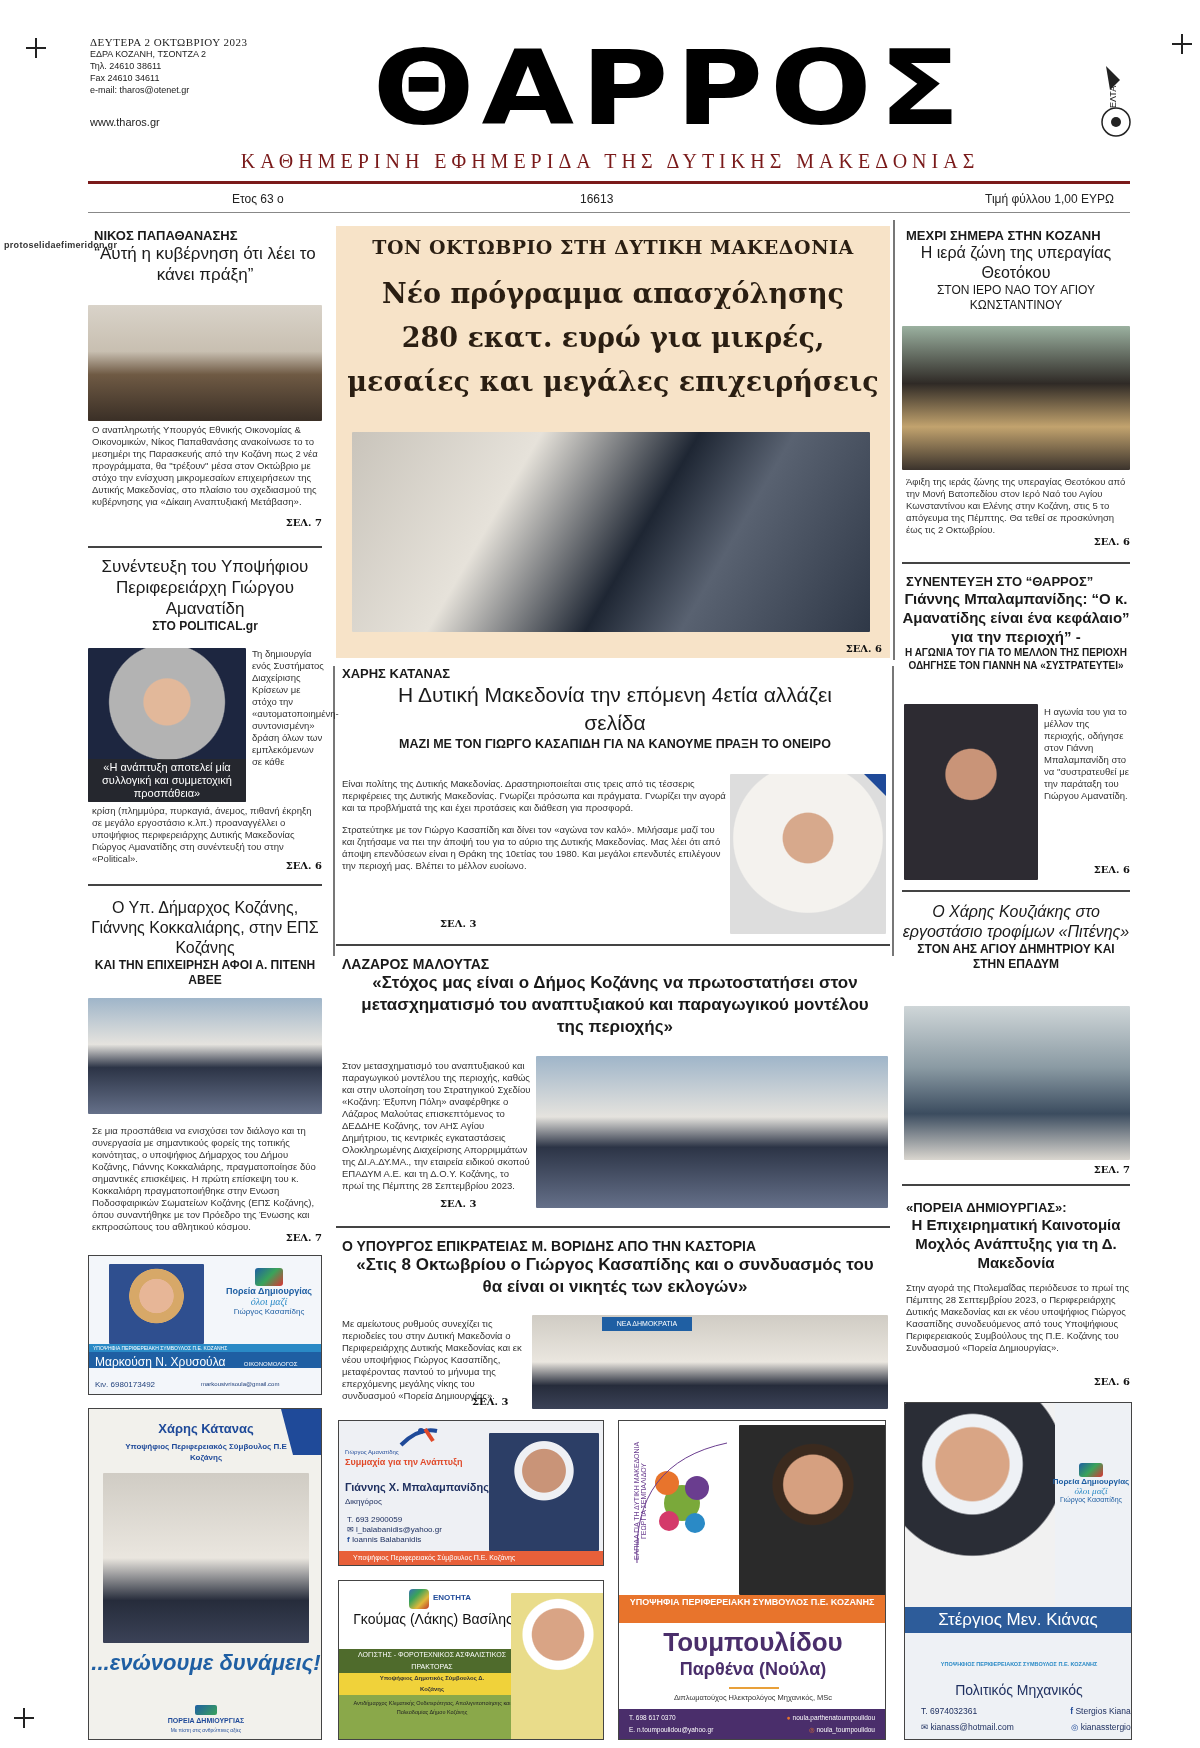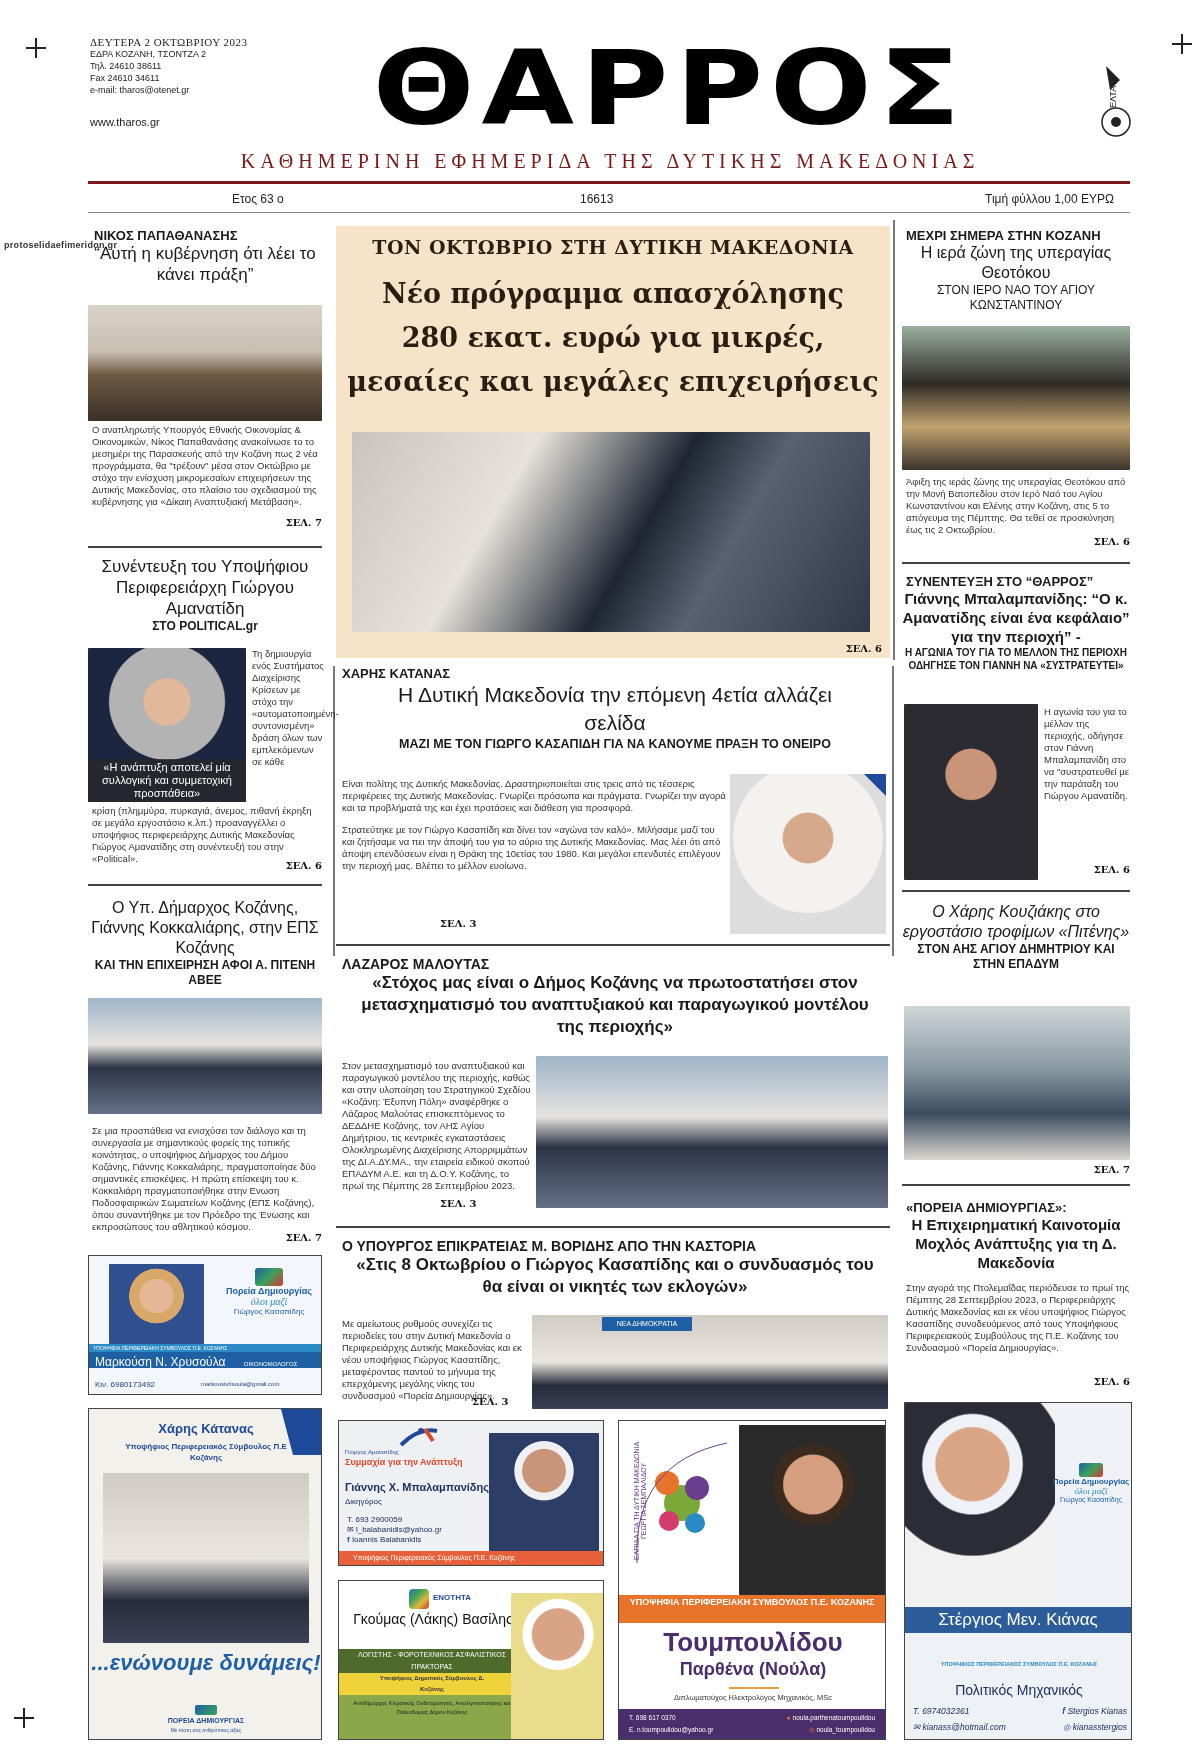--- a/index.html
+++ b/index.html
@@ -291,21 +291,21 @@
   <div class="photo" style="left:0;top:0;width:150px;height:204px;background:radial-gradient(circle at 45% 30%,#d9a585 0 22%,#eef1f5 23% 30%,#2a2d36 31% 55%,#f1f1f1 56%);"></div>
   <div class="ad-text" style="left:146px;top:60px;width:80px;text-align:center;">
     <div style="width:24px;height:14px;margin:0 auto;background:linear-gradient(135deg,#1f5fa3,#3aa35a,#d33);border-radius:3px;"></div>
     <div style="font-size:8px;font-weight:bold;color:#1f5fa3;">Πορεία Δημιουργίας</div>
     <div style="font-size:9px;font-style:italic;color:#2a8ac6;font-family:'Liberation Serif',serif;">όλοι μαζί</div>
     <div style="font-size:7px;color:#1f5fa3;">Γιώργος Κασαπίδης</div>
   </div>
   <div class="bar" style="top:204px;height:26px;background:#2d5c9a;color:#fff;font-size:17px;text-align:center;line-height:26px;">Στέργιος Μεν. Κιάνας</div>
   <div class="ad-text" style="left:0;top:236px;width:228px;text-align:center;font-size:14px;color:#1f3060;margin-top:43px;">Πολιτικός Μηχανικός</div>
   <div class="ad-text" style="left:0;top:258px;width:228px;text-align:center;font-size:5.5px;font-weight:bold;color:#2a8ac6;">ΥΠΟΨΗΦΙΟΣ ΠΕΡΙΦΕΡΕΙΑΚΟΣ ΣΥΜΒΟΥΛΟΣ Π.Ε. ΚΟΖΑΝΗΣ</div>
-  <div class="ad-text" style="left:8px;top:300px;width:214px;font-size:8.5px;color:#1f3060;line-height:16px;font-style:italic;">
+  <div class="ad-text" style="left:16px;top:300px;width:214px;font-size:8.5px;color:#1f3060;line-height:16px;">
     <div style="display:flex;justify-content:space-between;">
       <span>Τ. 6974032361</span>
       <span><span style="color:#1f4a99;font-weight:bold;">f </span><span>Stergios Kianas</span></span>
     </div>
     <div style="display:flex;justify-content:space-between;">
       <span><span>✉ </span><span>kianass@hotmail.com</span></span>
       <span><span style="color:#1f4a99;">◎ </span><span>kianasstergios</span></span>
     </div>
   </div>
 </div>

